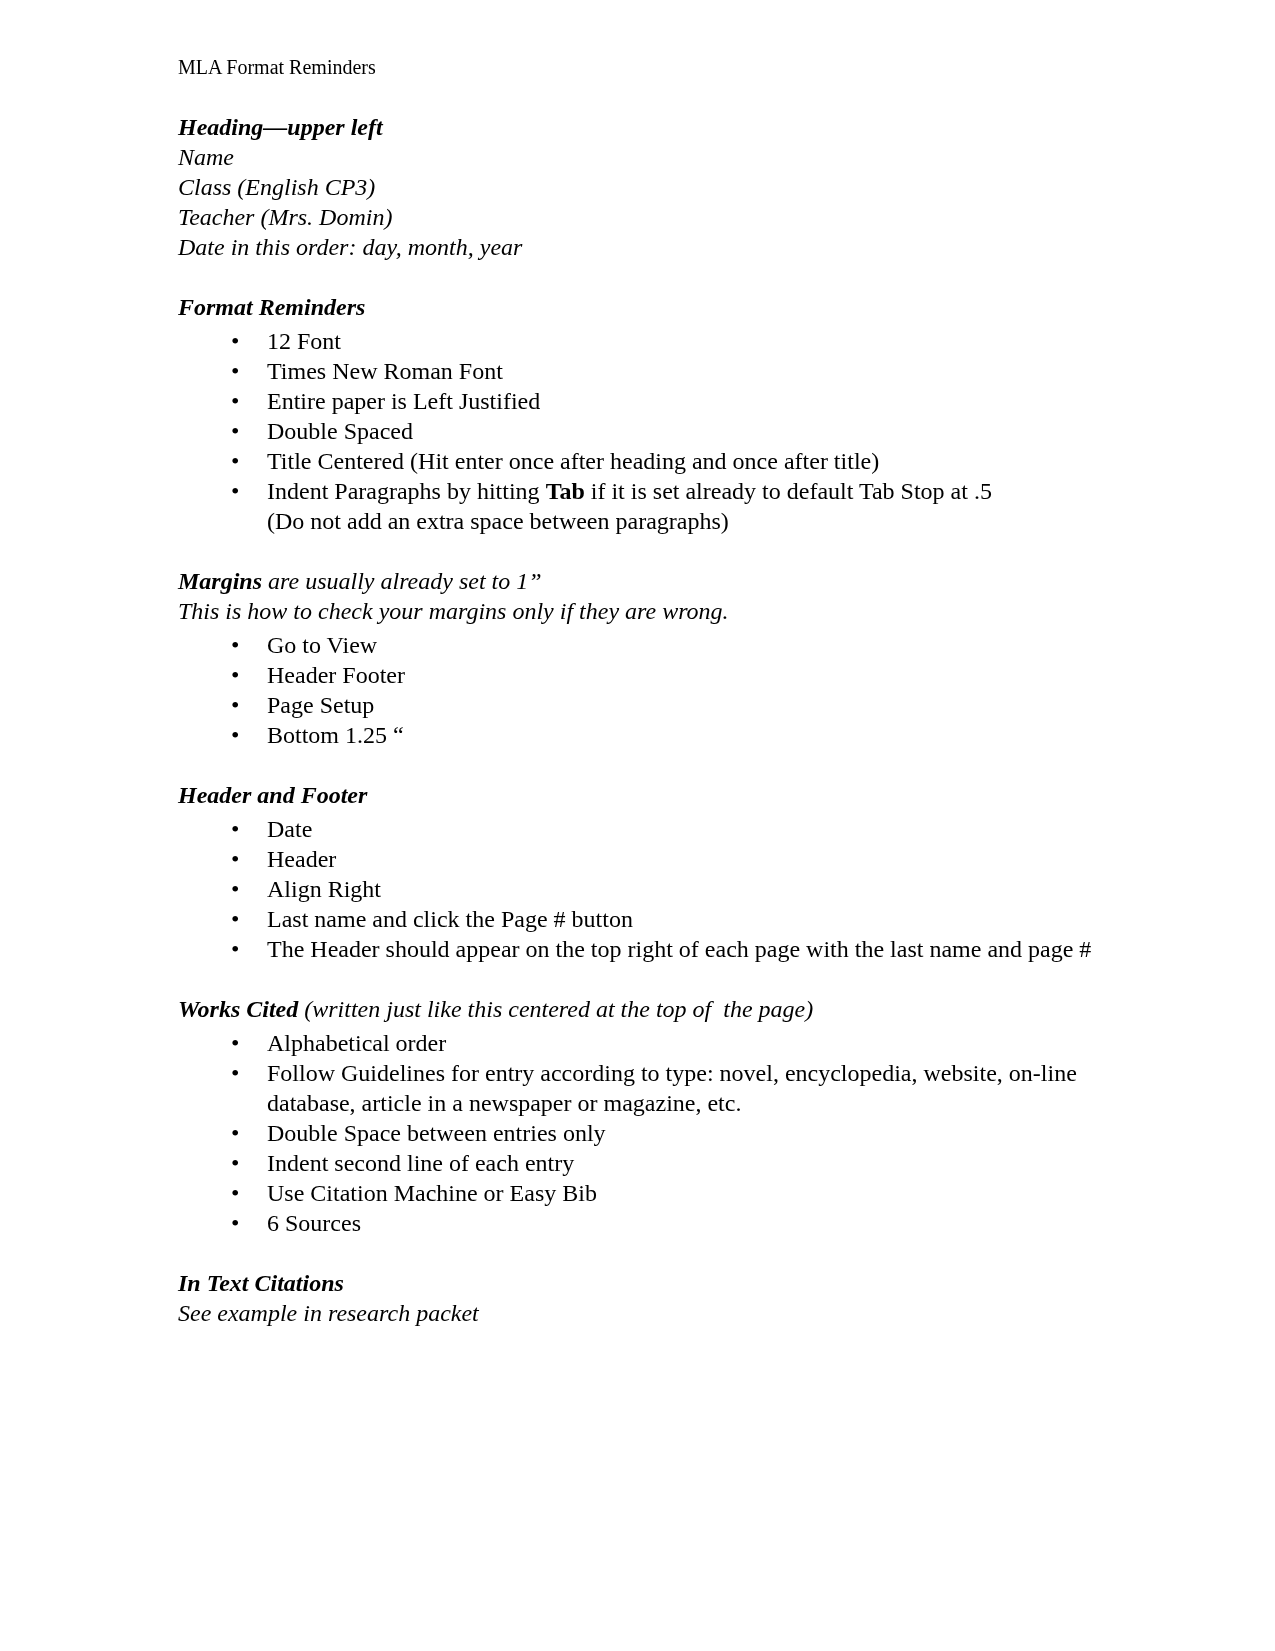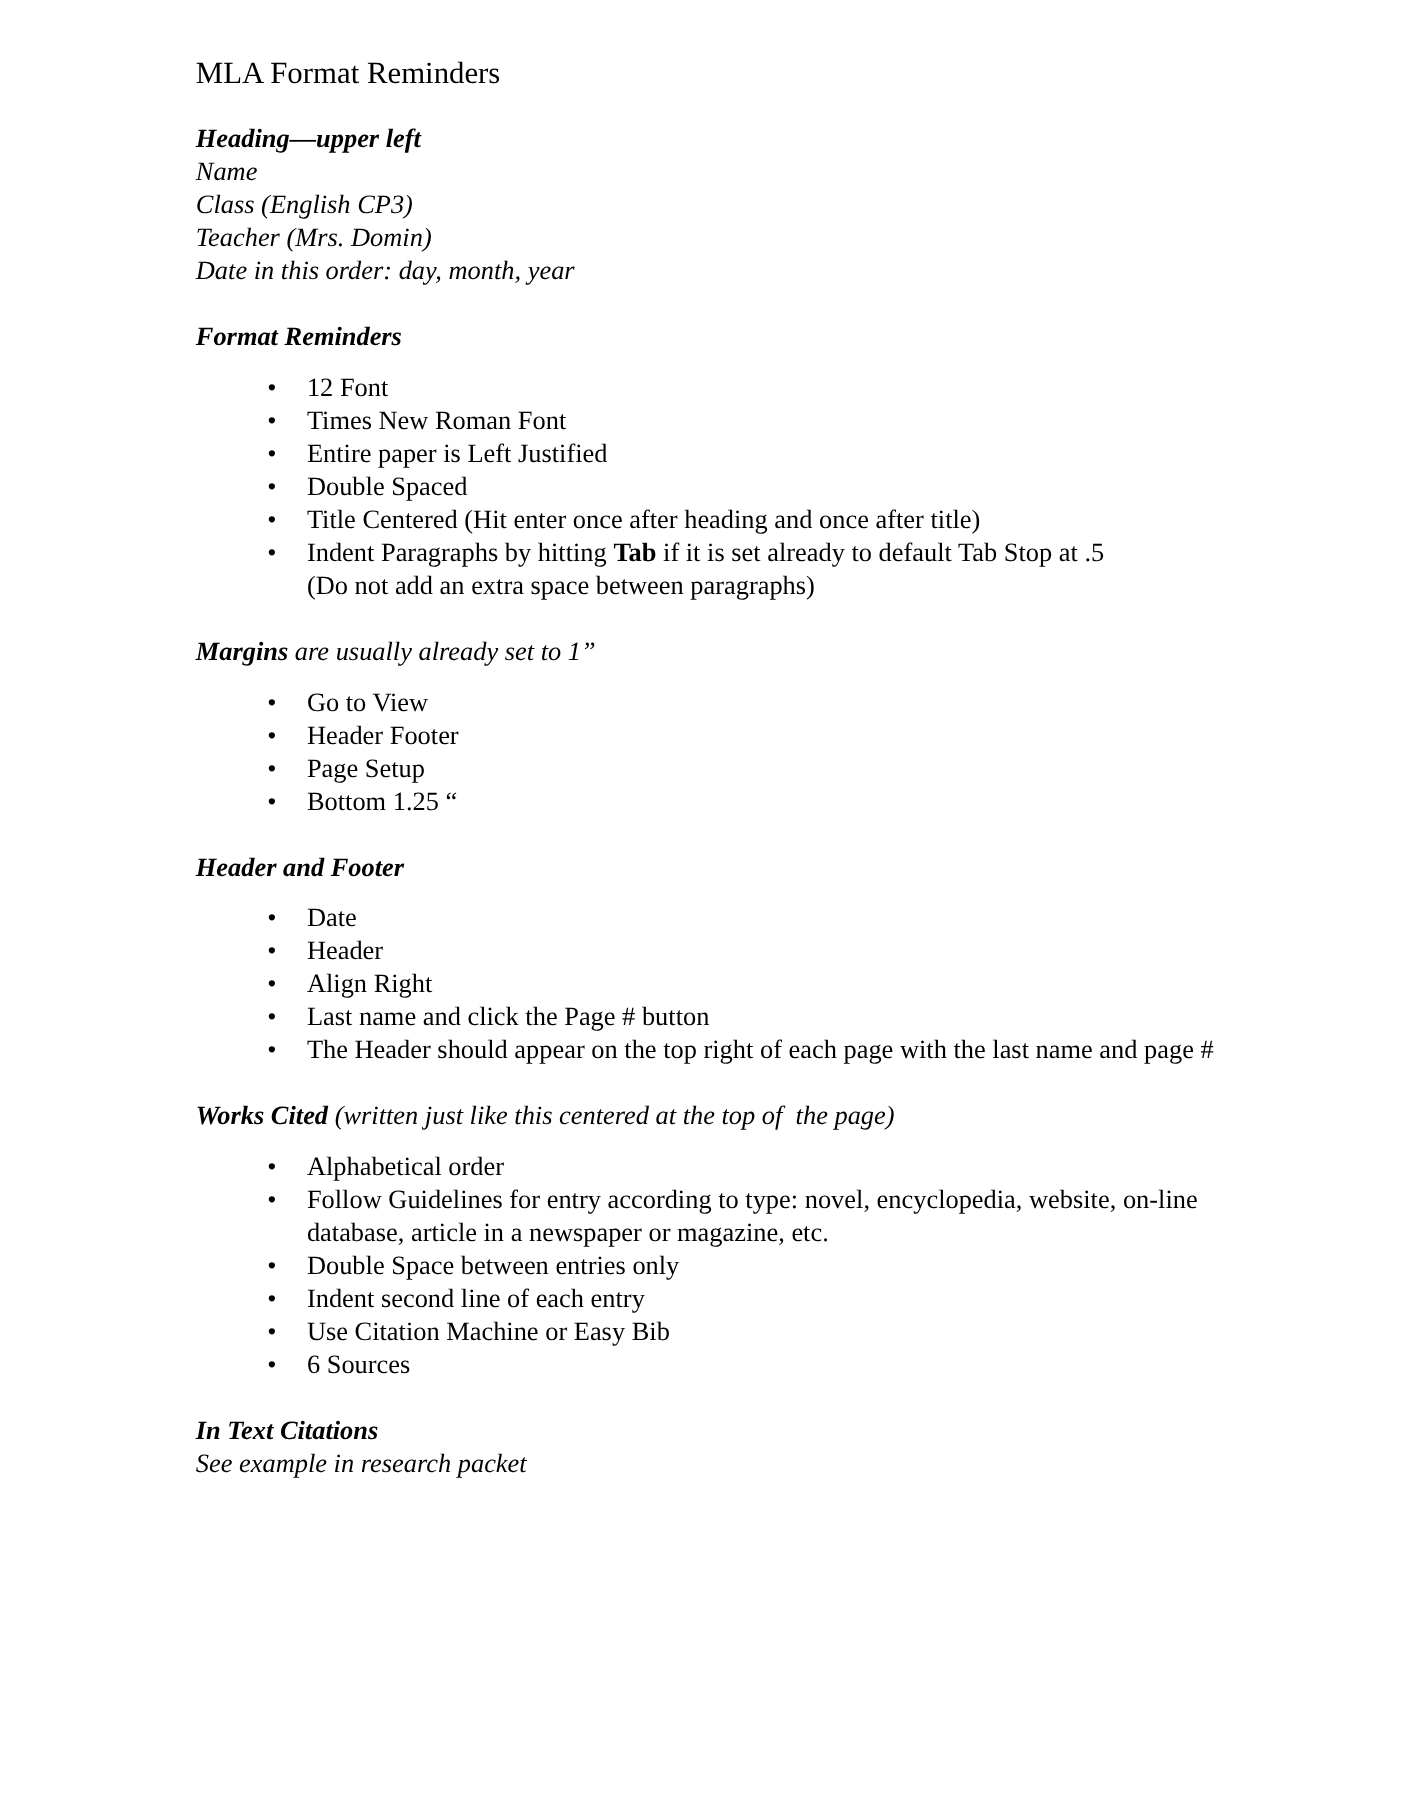--- a/index.html
+++ b/index.html
@@ -11,31 +11,31 @@
     background: #ffffff;
     color: #000000;
     font-family: "Liberation Serif", "DejaVu Serif", serif;
     font-size: 24px;
     line-height: 30px;
     padding: 52px 0 0 178px;
     overflow: hidden;
   }
   .doc-title {
     margin: 0;
-    font-size: 28px;
+    font-size: 20px;
     font-weight: 400;
     line-height: 30px;
   }
   section { margin-top: 30px; }
   p { margin: 0; max-width: 962px; font-style: italic; }
   .bold { font-weight: 700; }
   .pre  { white-space: pre-wrap; }
   ul.bullets {
     list-style: none;
-    margin: 16px;
+    margin: 4px;
     padding: 0;
     width: 985px;
   }
   ul.bullets > li {
     position: relative;
     padding-left: 85px;
   }
   ul.bullets > li::before {
     content: "\2022";
     position: absolute;
@@ -66,20 +66,21 @@
       <li>Times New Roman Font</li>
       <li>Entire paper is Left Justified</li>
       <li>Double Spaced</li>
       <li>Title Centered (Hit enter once after heading and once after title)</li>
       <li><span>Indent Paragraphs by hitting </span><span class="bold">Tab</span><span> if it is set already to default Tab Stop at .5</span><span class="block">(Do not add an extra space between paragraphs)</span></li>
     </ul>
   </section>
 
   <section>
     <p><span class="bold">Margins</span><span class="pre"> are usually already set to 1”</span></p>
+    <p>This is how to check your margins only if they are wrong.</p>
     <ul class="bullets">
       <li>Go to View</li>
       <li>Header Footer</li>
       <li>Page Setup</li>
       <li>Bottom 1.25 “</li>
     </ul>
   </section>
 
   <section>
     <p class="bold">Header and Footer</p>

